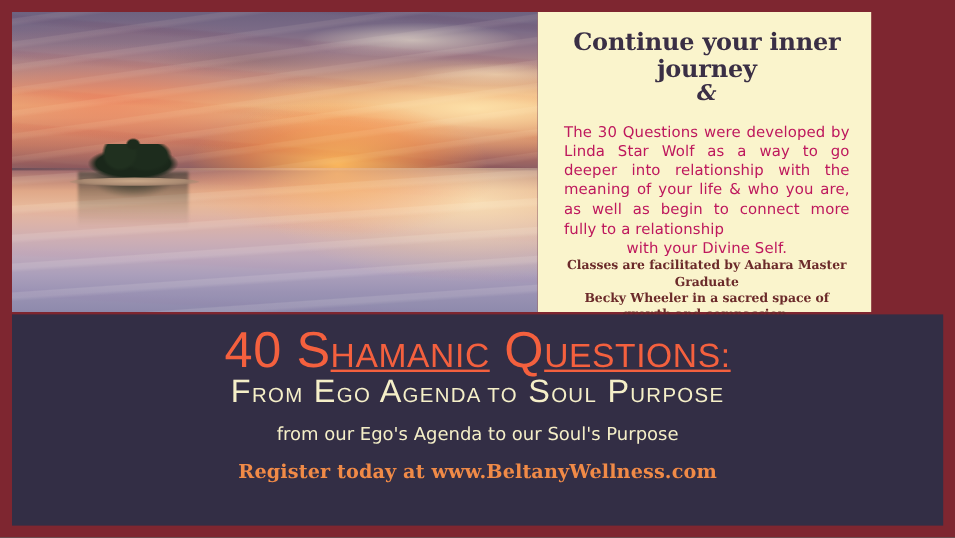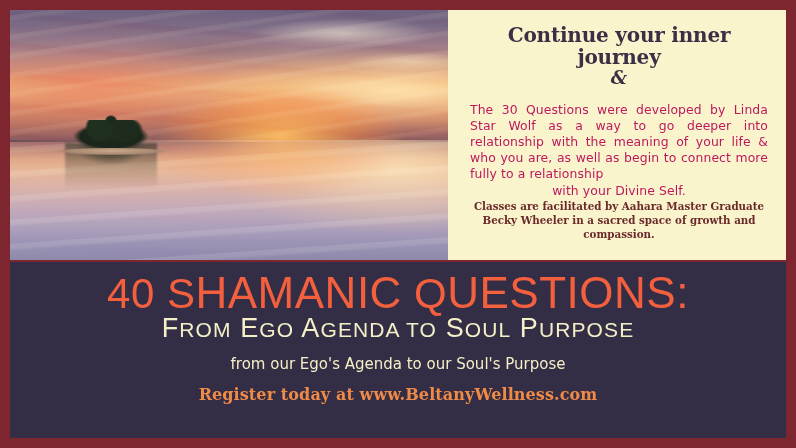--- a/index.html
+++ b/index.html
@@ -8,21 +8,21 @@
   .flyer{
     position:relative;
     width:796px;height:448px;
     background:#7E2630;
     overflow:hidden;
   }
 
   
   .top-row{
     position:absolute;left:10px;top:10px;
-    width:776px;height:250px;
+    width:716px;height:250px;
     display:flex;
   }
 
   
   .photo{
     position:relative;
     width:438px;height:250px;
     overflow:hidden;
     background:#8a6a78;
   }
@@ -185,32 +185,32 @@
   }
   .title{
     font-family:"Liberation Sans",sans-serif;
     font-weight:300;
     font-size:42px;
     color:#F4603E;
     letter-spacing:.5px;
     line-height:1.05;
     white-space:nowrap;
   }
-  .title .sm{font-size:44px;}
+  .title .sm{font-size:28px;text-decoration:underline;}
   .subtitle{
     font-family:"Liberation Sans",sans-serif;
     font-weight:300;
     font-size:27px;
     color:#F5EFC8;
     letter-spacing:1.1px;
     line-height:1.1;
     margin-top:-2px;
     white-space:nowrap;
   }
-  .subtitle .sm{font-size:21px;}
+  .subtitle .sm{font-size:17px;}
   .desc{
     margin-top:11px;
     font-family:"DejaVu Sans",sans-serif;
     font-size:15px;
     color:#F5EFC8;
     line-height:1.32;
   }
   .desc span{display:block;}
   .register{
     margin-top:10px;

